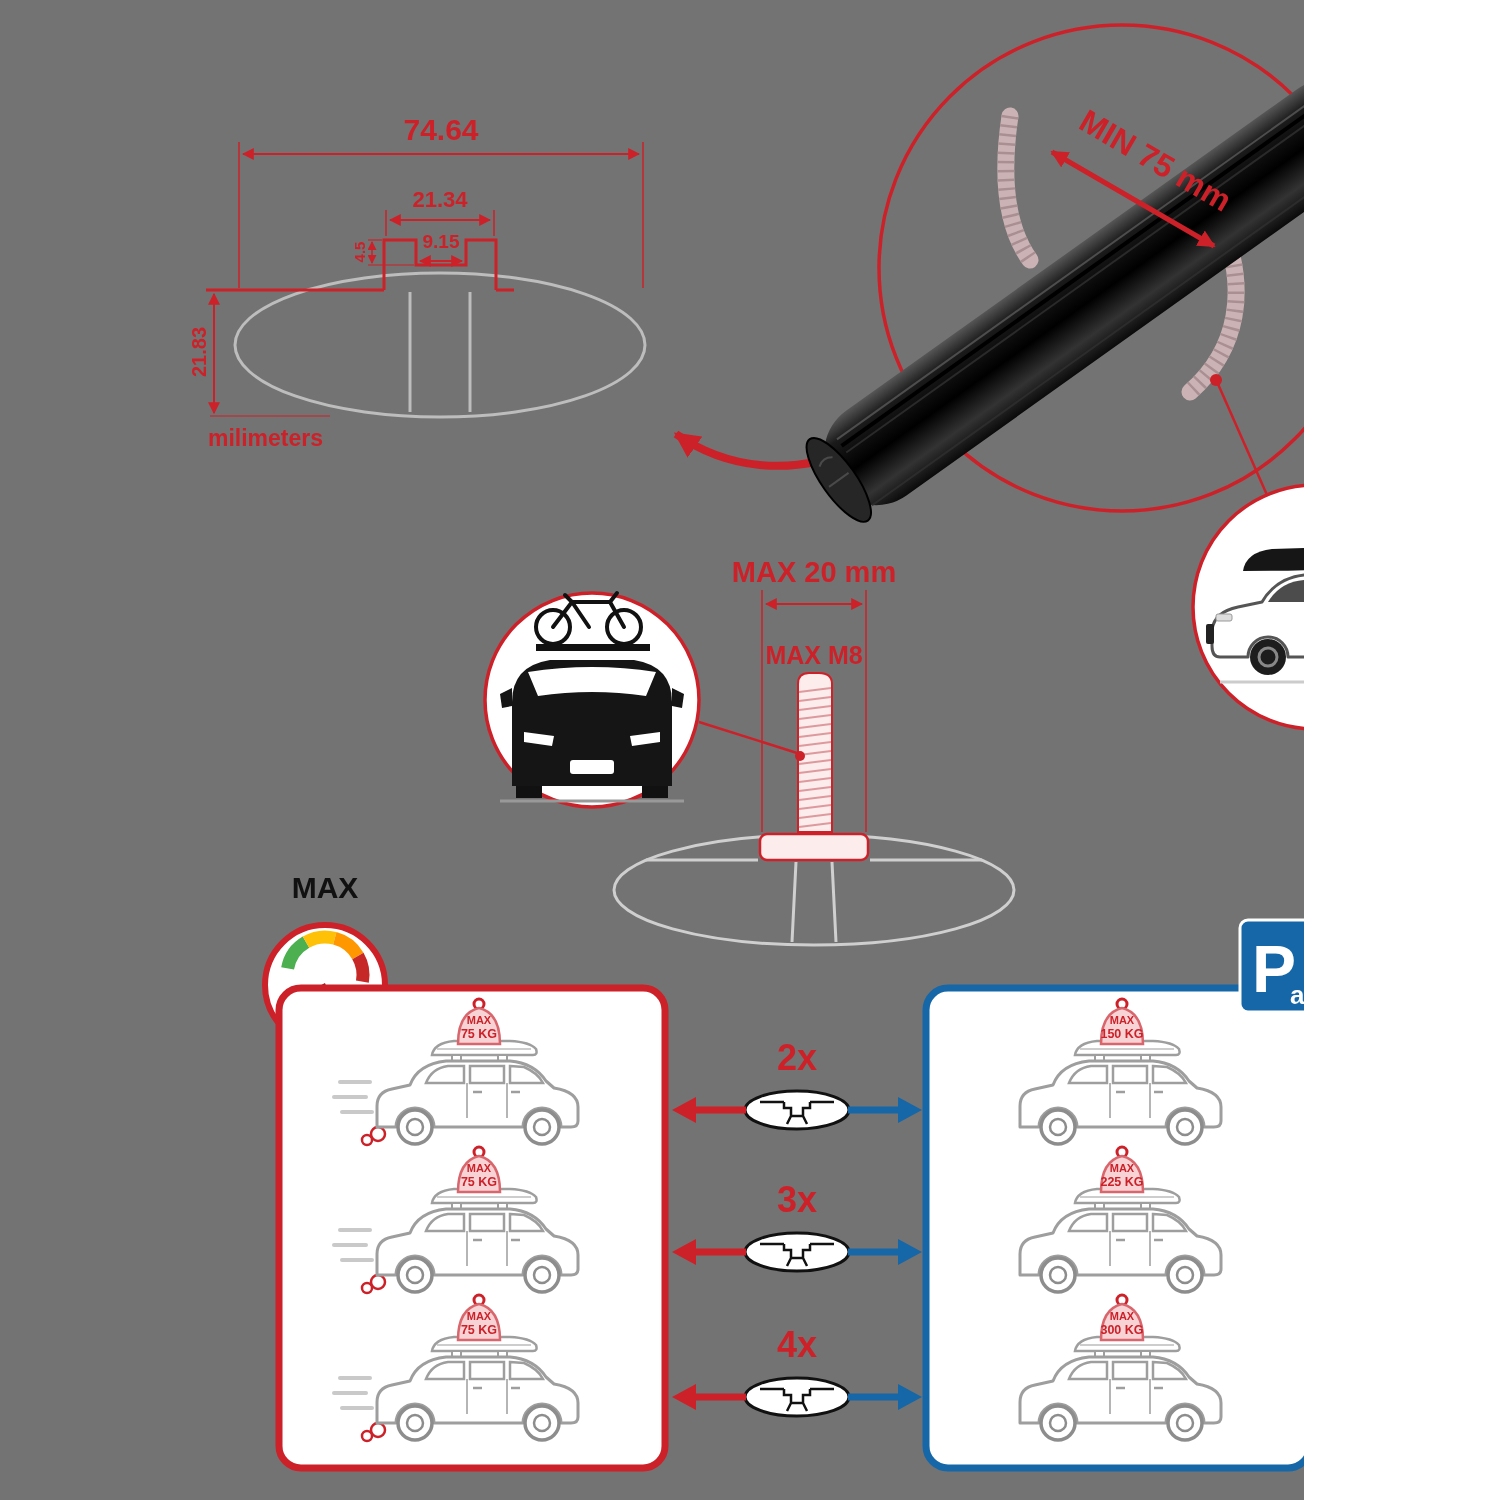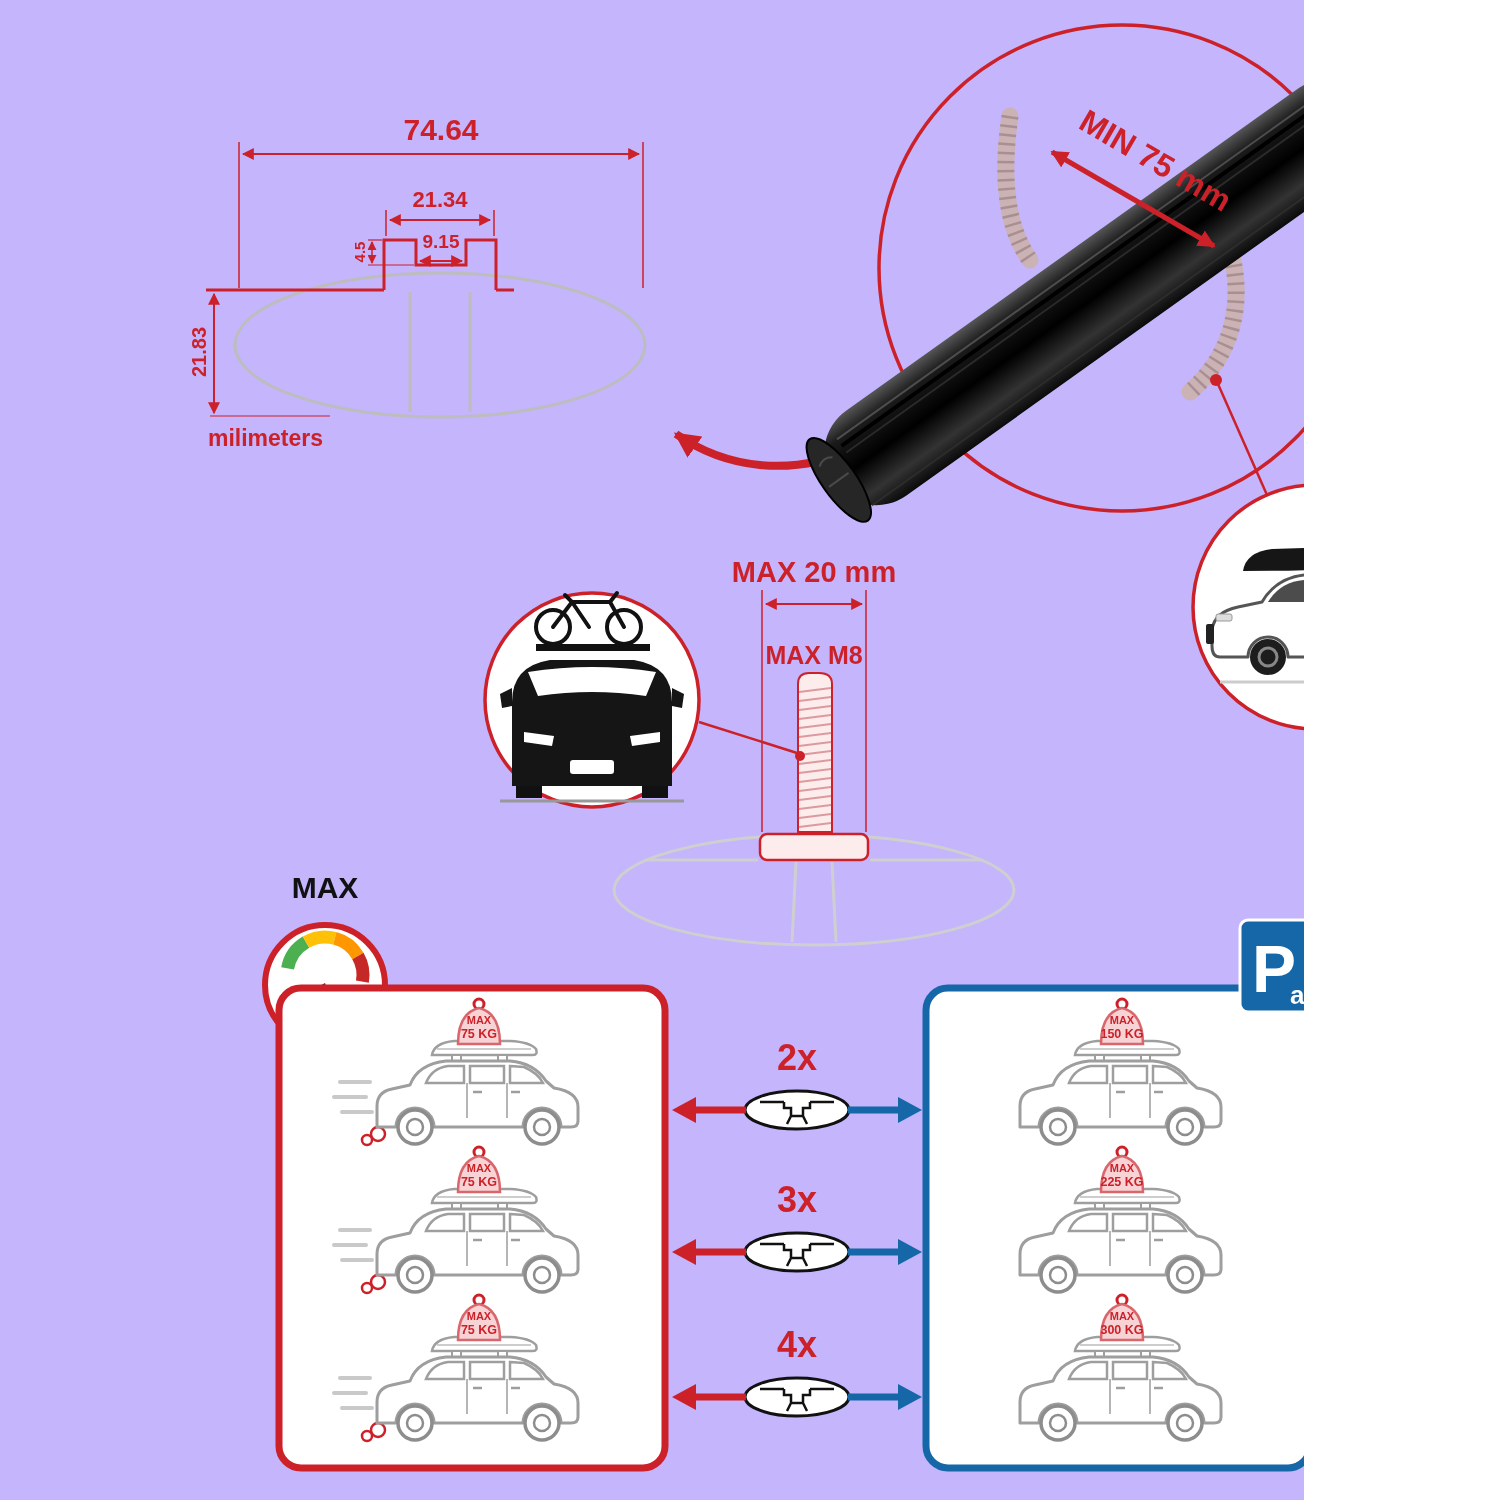--- a/index.html
+++ b/index.html
@@ -1,16 +1,16 @@
 <!DOCTYPE html>
 <html><head>
 <meta charset="utf-8">
 <style>
   html,body{margin:0;padding:0;background:#fff}
-  .canvas{position:relative;width:1304px;height:1500px;background:#c4b5fd;font-family:"Liberation Sans",sans-serif;overflow:hidden}
+  .canvas{position:relative;width:1304px;height:1500px;background:#737373;font-family:"Liberation Sans",sans-serif;overflow:hidden}
   text{font-family:"Liberation Sans",sans-serif}
   .dim{fill:#cd2129;font-weight:bold}
   .blk{fill:#111;font-weight:bold}
   .wht{fill:#fff;font-weight:bold}
   .tagtxt{fill:#cd2129;font-weight:bold}
   .mult{fill:#cd2129;font-weight:bold}
 </style>
 </head>
 <body>
 

